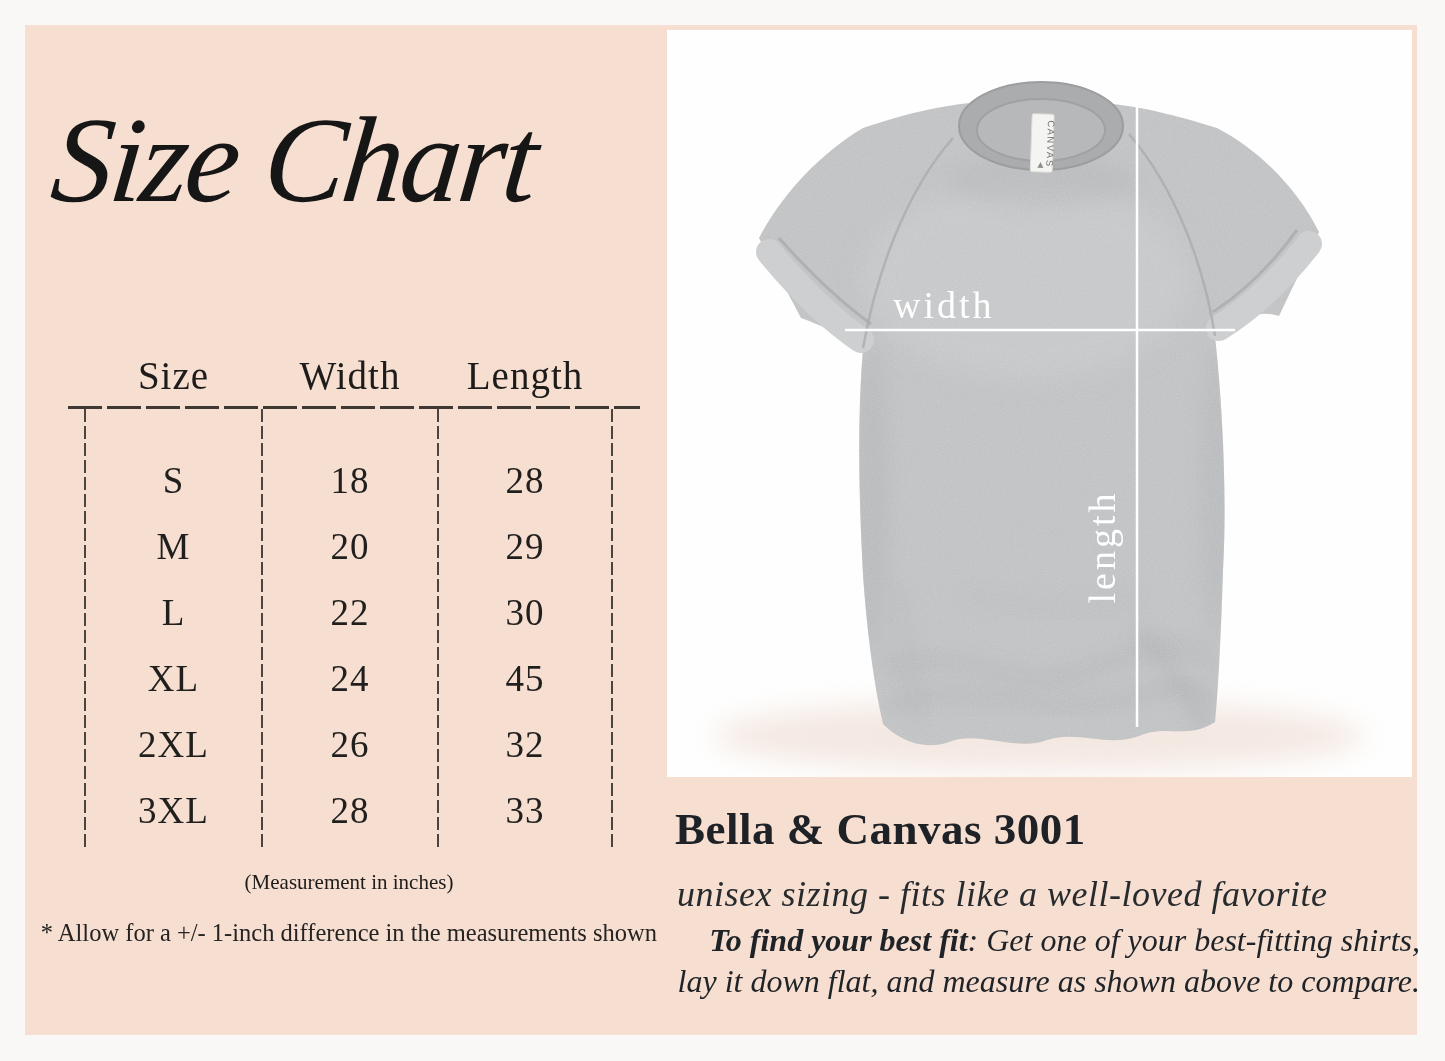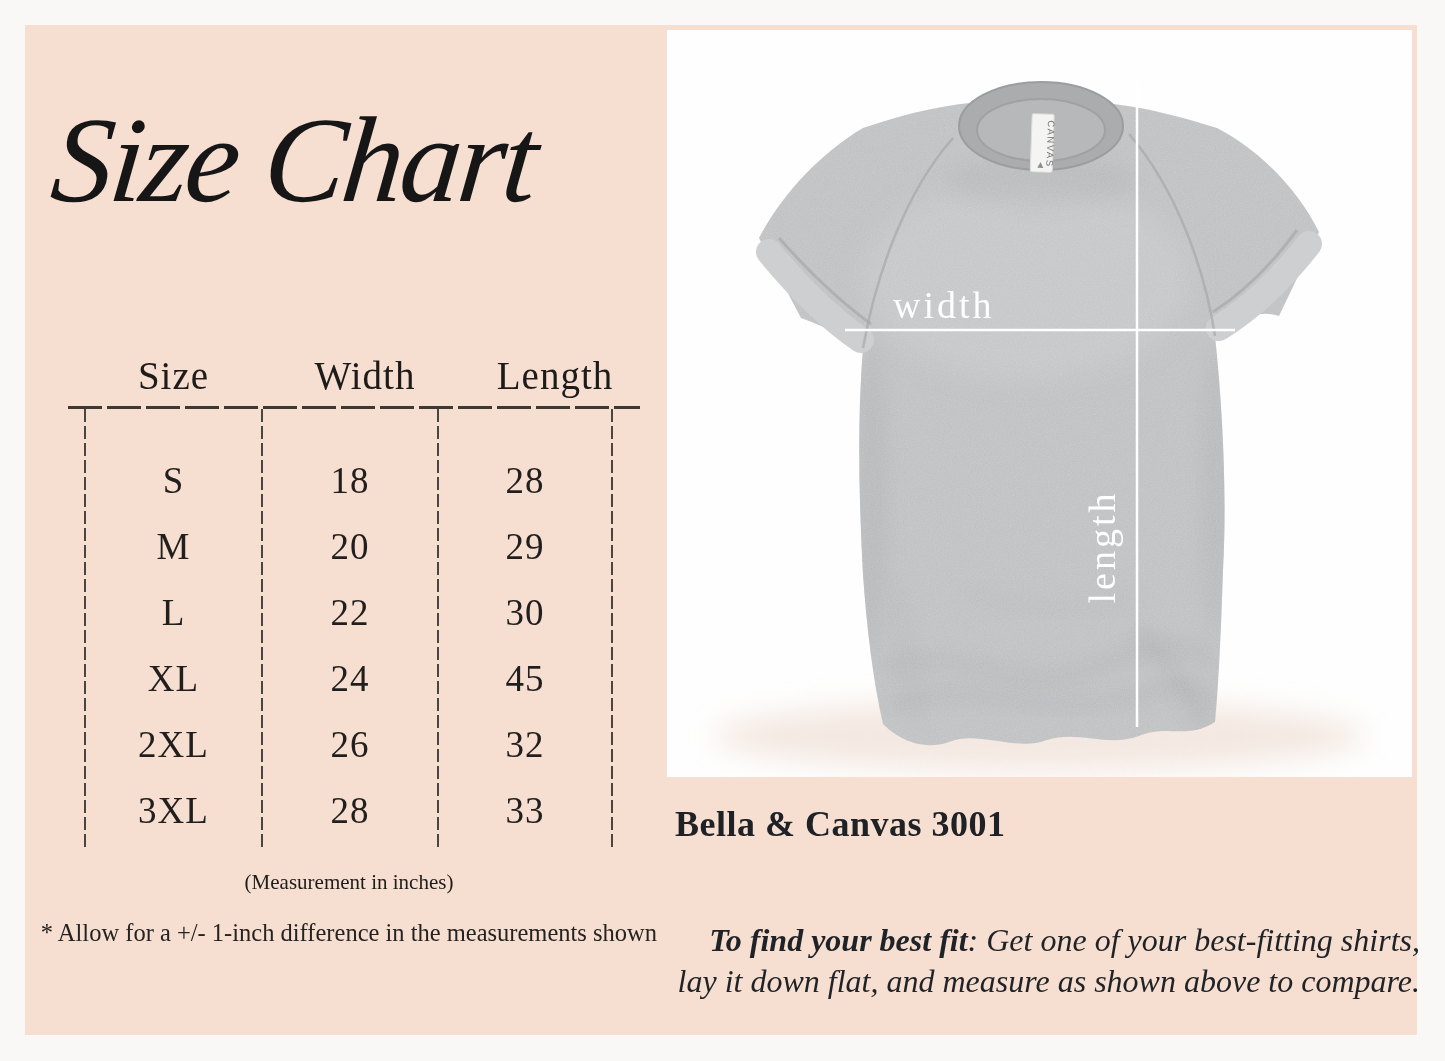--- a/index.html
+++ b/index.html
@@ -25,21 +25,20 @@
     font-size:122px;line-height:1.1;
     letter-spacing:-3px;
     color:#161616;
     transform:skewX(-6deg);
     white-space:nowrap;
   }
   .size-table-head{
     position:absolute;left:60px;top:322px;width:527px;height:56px;
     display:grid;grid-template-columns:177px 176px 174px;
     align-items:center;
-    gap:15px;
   }
   .size-table-head .th{
     text-align:center;font-size:39px;color:#1d1c1a;letter-spacing:1px;
   }
   .table-rule{
     position:absolute;left:43px;top:381px;width:572px;height:3px;
     background:repeating-linear-gradient(90deg,#2e2a25 0 34px,rgba(46,42,37,0) 34px 39px);
     opacity:.92;
   }
   .size-table-body{
@@ -69,21 +68,21 @@
     position:absolute;left:10px;top:894px;width:622px;
     text-align:right;font-size:24.5px;color:#242322;
   }
   
   .photo{
     position:absolute;left:642px;top:5px;width:745px;height:747px;
     background:#fefefe;
   }
   .product-name{
     position:absolute;left:650px;top:778px;
-    font-size:36px;font-weight:700;letter-spacing:.5px;
+    font-size:45px;font-weight:700;letter-spacing:.5px;
     color:#1e2226;
   }
   .product-tagline{
     position:absolute;left:652px;top:848px;
     font-style:italic;font-size:36px;letter-spacing:.5px;
     color:#272b2e;
   }
   .fit-tip{
     position:absolute;left:625px;top:895px;width:770px;
     text-align:right;font-style:italic;
@@ -230,19 +229,20 @@
         </g>
 
         <line x1="178" y1="300" x2="568" y2="300" stroke="#ffffff" stroke-width="2.5"></line>
         <line x1="470" y1="52" x2="470" y2="697" stroke="#ffffff" stroke-width="2.5"></line>
         <text x="226" y="288" font-family="Liberation Serif, serif" font-size="38" letter-spacing="3" fill="#ffffff">width</text>
         <text transform="translate(448 517) rotate(-90)" text-anchor="middle" font-family="Liberation Serif, serif" font-size="38" letter-spacing="3" fill="#ffffff">length</text>
       </svg>
     </div>
 
     <div class="product-name">Bella &amp; Canvas 3001</div>
+    <div class="product-tagline">unisex sizing - fits like a well-loved favorite</div>
     <div class="fit-tip">
       <span class="lead">To find your best fit</span><span>: Get one of your best-fitting shirts,</span><br>
       <span>lay it down flat, and measure as shown above to compare.</span>
     </div>
 
   </div>
 </div>
 
 </body></html>

